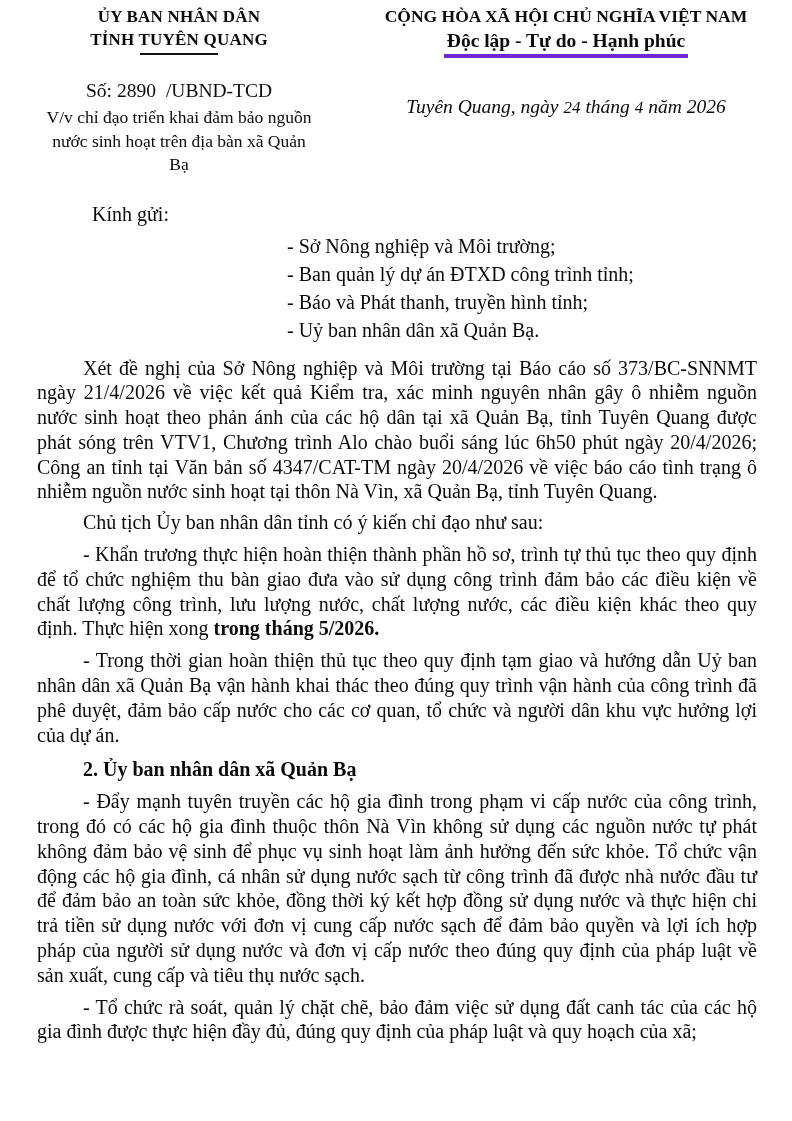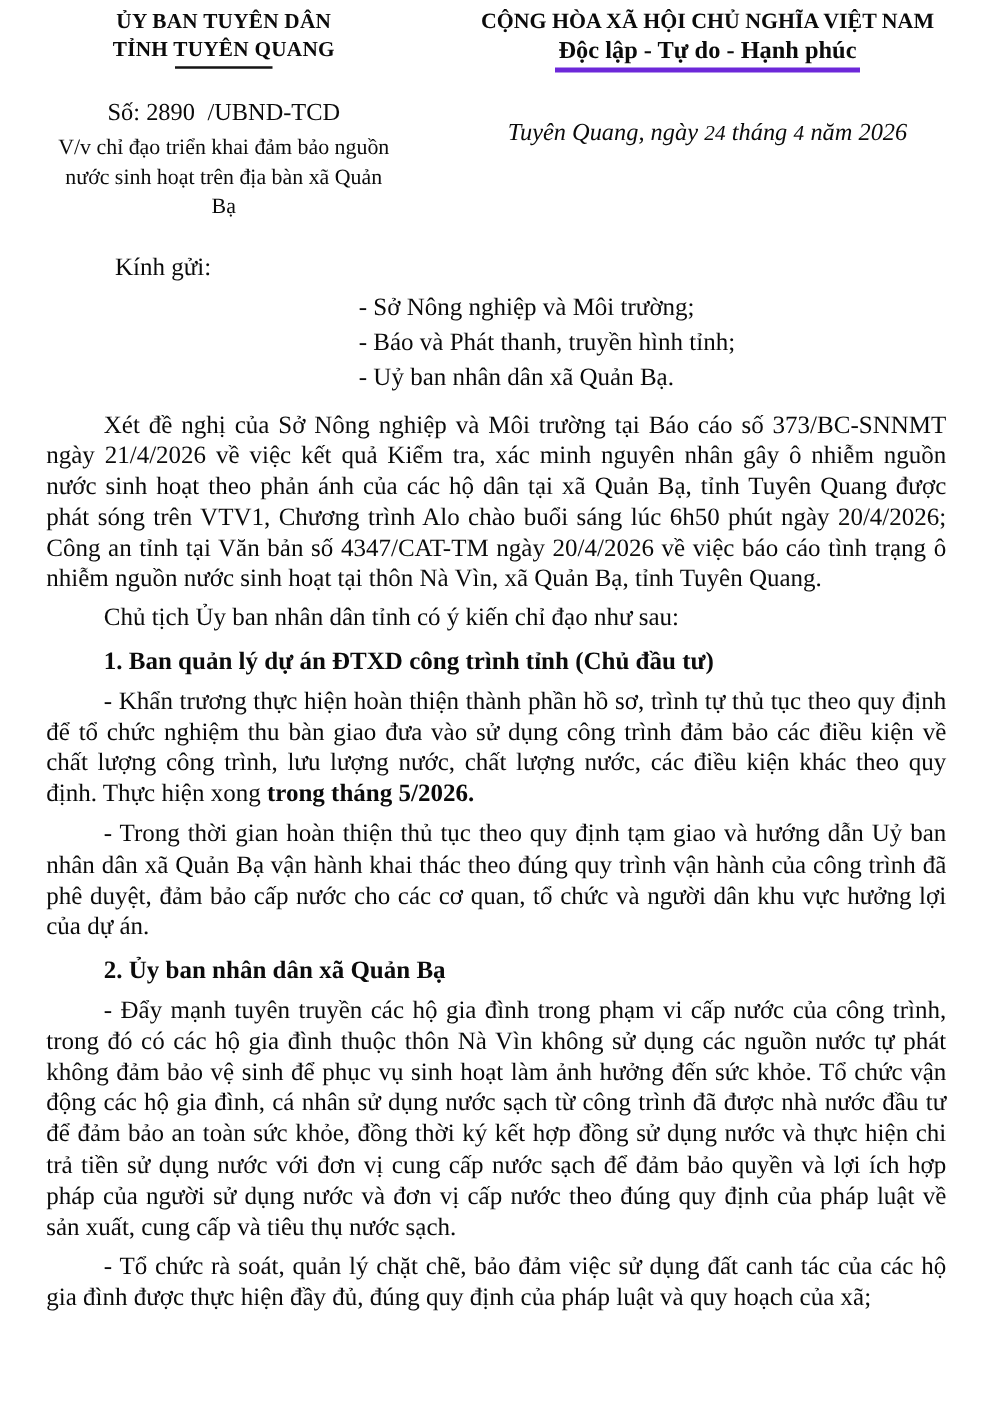--- a/index.html
+++ b/index.html
@@ -108,49 +108,49 @@
   .para b { font-weight: bold; }
 </style>
 </head>
 <body>
 
 <div class="page">
 
   <div class="header">
 
     <div class="header-left">
-      <div class="issuer-line">ỦY BAN TUYÊN DÂN</div>
+      <div class="issuer-line">ỦY BAN NHÂN DÂN</div>
       <div class="issuer-line">TỈNH TUYÊN QUANG</div>
       <div class="short-rule"></div>
       <div class="doc-number"><span>Số:</span><span class="num">2890</span><span>/UBND-TCD</span></div>
       <div class="subject">V/v chỉ đạo triển khai đảm bảo nguồn nước sinh hoạt trên địa bàn xã Quản Bạ</div>
     </div>
 
     <div class="header-right">
       <div class="national-title">CỘNG HÒA XÃ HỘI CHỦ NGHĨA VIỆT NAM</div>
       <div><span class="motto">Độc lập - Tự do - Hạnh phúc</span></div>
       <div class="dateline"><span>Tuyên Quang, ngày</span><span class="filled">24</span><span>tháng</span><span class="filled">4</span><span>năm 2026</span></div>
     </div>
 
   </div>
 
   <div class="recipients">
     <div class="kg-label">Kính gửi:</div>
     <div class="kg-items">
       <div>- Sở Nông nghiệp và Môi trường;</div>
+      <div>- Ban quản lý dự án ĐTXD công trình tỉnh;</div>
       <div>- Báo và Phát thanh, truyền hình tỉnh;</div>
       <div>- Uỷ ban nhân dân xã Quản Bạ.</div>
     </div>
   </div>
 
   <div class="body">
     <p class="para">Xét đề nghị của Sở Nông nghiệp và Môi trường tại Báo cáo số 373/BC-SNNMT ngày 21/4/2026 về việc kết quả Kiểm tra, xác minh nguyên nhân gây ô nhiễm nguồn nước sinh hoạt theo phản ánh của các hộ dân tại xã Quản Bạ, tỉnh Tuyên Quang được phát sóng trên VTV1, Chương trình Alo chào buổi sáng lúc 6h50 phút ngày 20/4/2026; Công an tỉnh tại Văn bản số 4347/CAT-TM ngày 20/4/2026 về việc báo cáo tình trạng ô nhiễm nguồn nước sinh hoạt tại thôn Nà Vìn, xã Quản Bạ, tỉnh Tuyên Quang.</p>
     <p class="para lead">Chủ tịch Ủy ban nhân dân tỉnh có ý kiến chỉ đạo như sau:</p>
 
-    <p class="para heading">1. Ban quản lý dự án ĐTXD công trình tỉnh (Chủ đầu tư)</p>
     <p class="para hanging"><span>- Khẩn trương thực hiện hoàn thiện thành phần hồ sơ, trình tự thủ tục theo quy định để tổ chức nghiệm thu bàn giao đưa vào sử dụng công trình đảm bảo các điều kiện về chất lượng công trình, lưu lượng nước, chất lượng nước, các điều kiện khác theo quy định. Thực hiện xong </span><b>trong tháng 5/2026.</b></p>
     <p class="para hanging">- Trong thời gian hoàn thiện thủ tục theo quy định tạm giao và hướng dẫn Uỷ ban nhân dân xã Quản Bạ vận hành khai thác theo đúng quy trình vận hành của công trình đã phê duyệt, đảm bảo cấp nước cho các cơ quan, tổ chức và người dân khu vực hưởng lợi của dự án.</p>
 
     <p class="para heading">2. Ủy ban nhân dân xã Quản Bạ</p>
     <p class="para hanging">- Đẩy mạnh tuyên truyền các hộ gia đình trong phạm vi cấp nước của công trình, trong đó có các hộ gia đình thuộc thôn Nà Vìn không sử dụng các nguồn nước tự phát không đảm bảo vệ sinh để phục vụ sinh hoạt làm ảnh hưởng đến sức khỏe. Tổ chức vận động các hộ gia đình, cá nhân sử dụng nước sạch từ công trình đã được nhà nước đầu tư để đảm bảo an toàn sức khỏe, đồng thời ký kết hợp đồng sử dụng nước và thực hiện chi trả tiền sử dụng nước với đơn vị cung cấp nước sạch để đảm bảo quyền và lợi ích hợp pháp của người sử dụng nước và đơn vị cấp nước theo đúng quy định của pháp luật về sản xuất, cung cấp và tiêu thụ nước sạch.</p>
     <p class="para hanging">- Tổ chức rà soát, quản lý chặt chẽ, bảo đảm việc sử dụng đất canh tác của các hộ gia đình được thực hiện đầy đủ, đúng quy định của pháp luật và quy hoạch của xã;</p>
   </div>
 
 </div>
 

